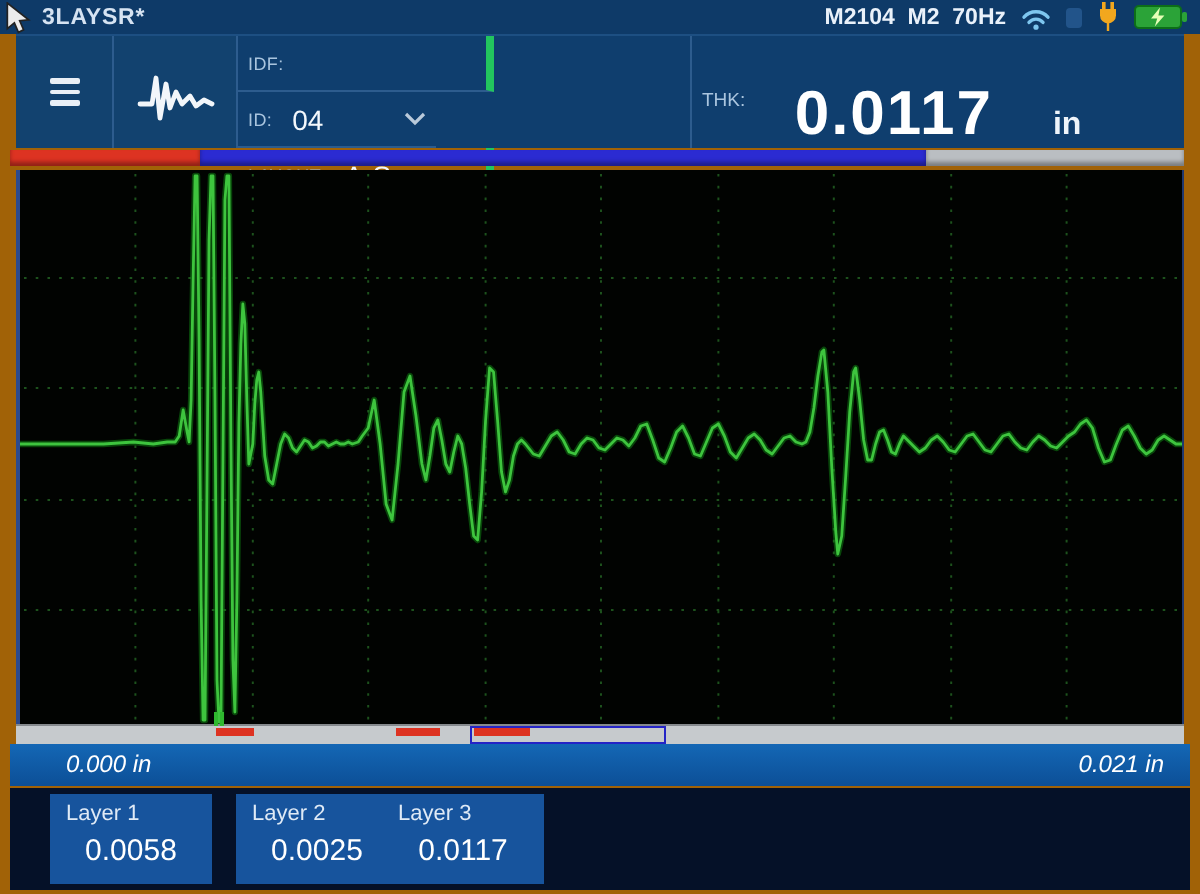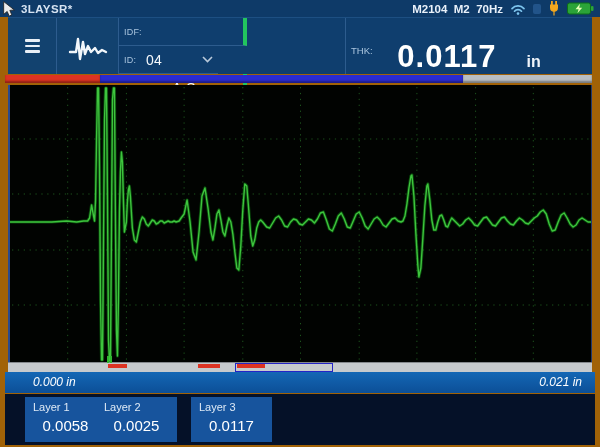--- a/index.html
+++ b/index.html
@@ -191,21 +191,21 @@
   <div class="rstrip">
     <span class="rmin">0.000 in</span>
     <span class="rmax">0.021 in</span>
   </div>
 
   <div class="bpanel">
     <div class="tab" style="left:0">
       <div class="tlabel">Layer 1</div>
       <div class="tvalue">0.0058</div>
     </div>
-    <div class="tab" style="left:71px">
+    <div class="tab" style="left:93px">
       <div class="tlabel">Layer 2</div>
       <div class="tvalue">0.0025</div>
     </div>
     <div class="tab" style="left:166px">
       <div class="tlabel">Layer 3</div>
       <div class="tvalue">0.0117</div>
     </div>
   </div>
 
 </div>

